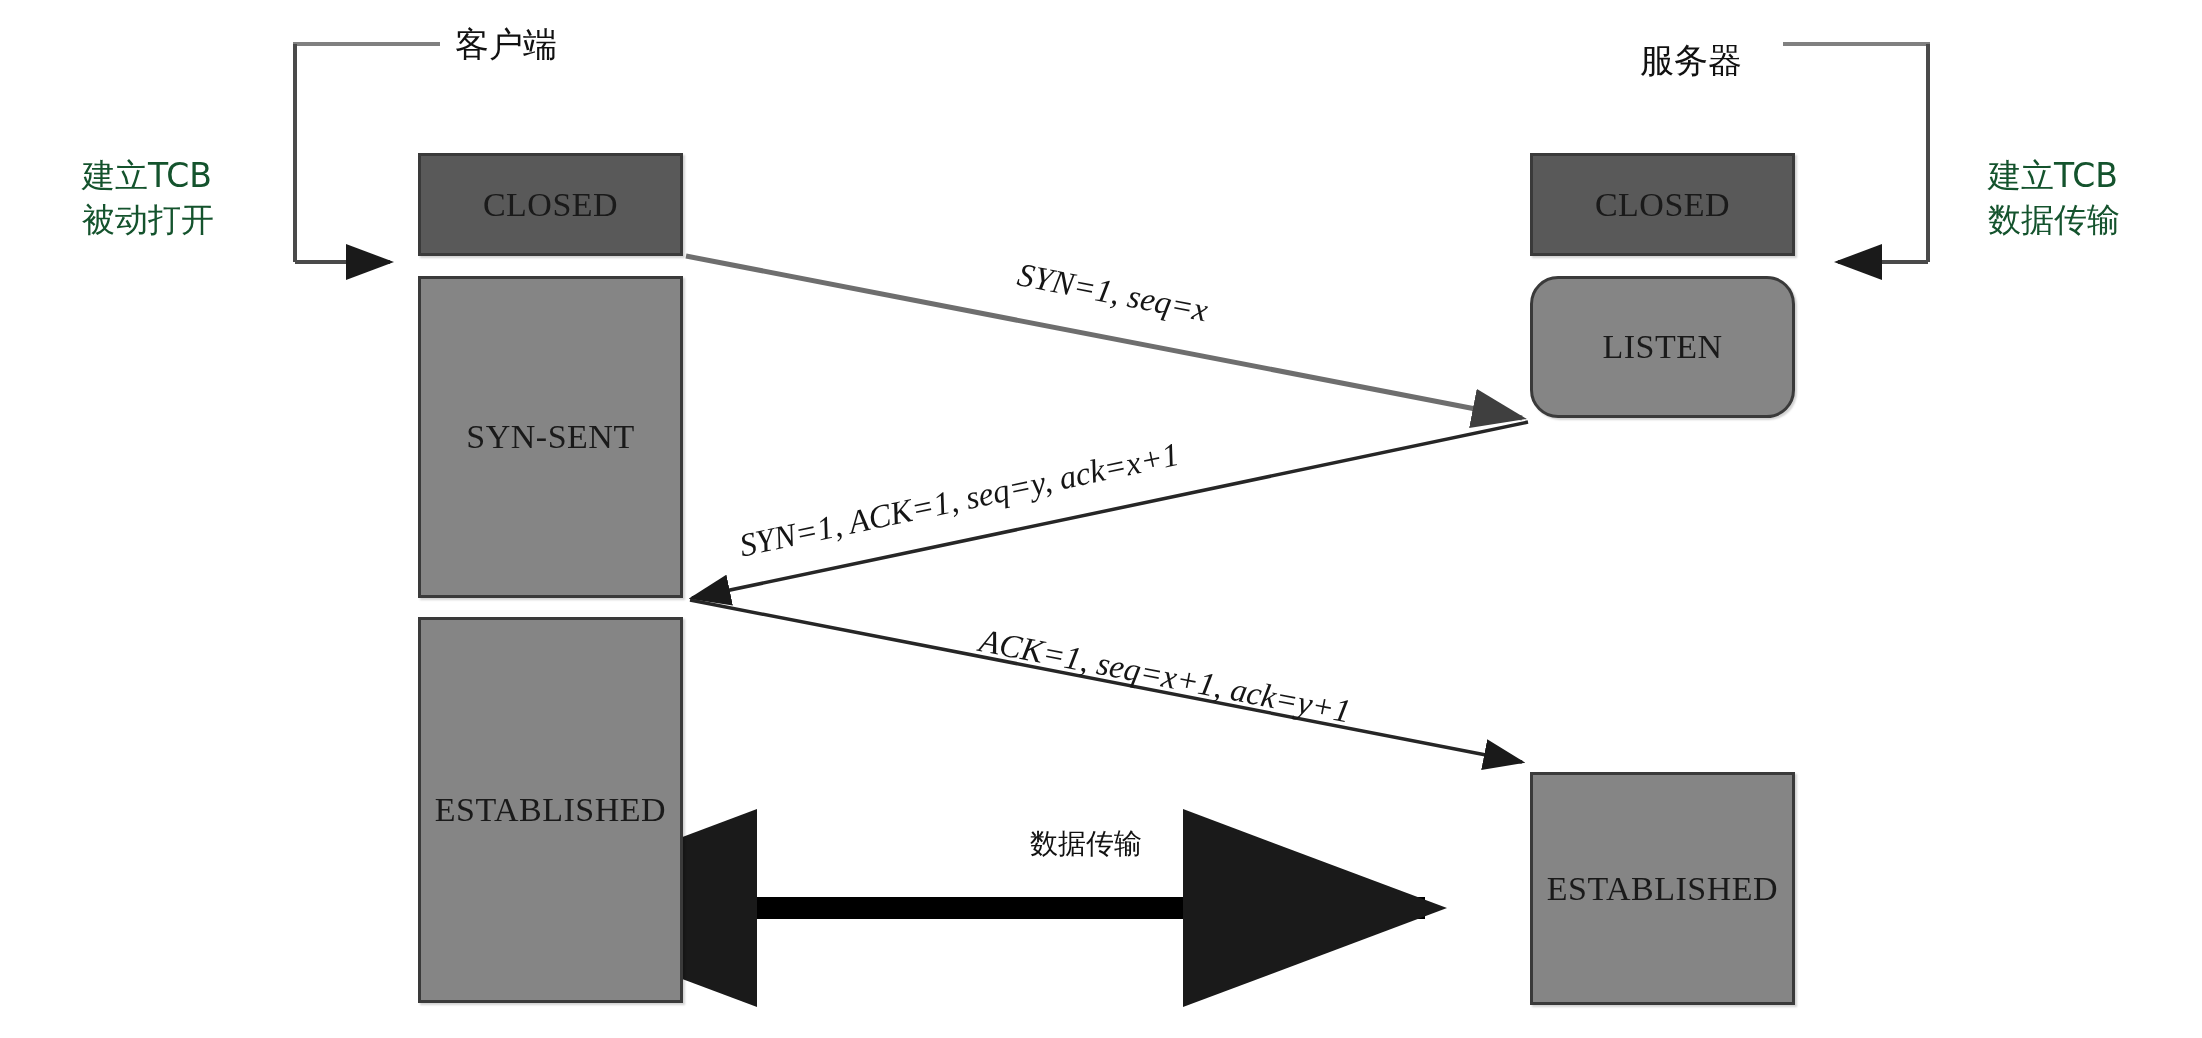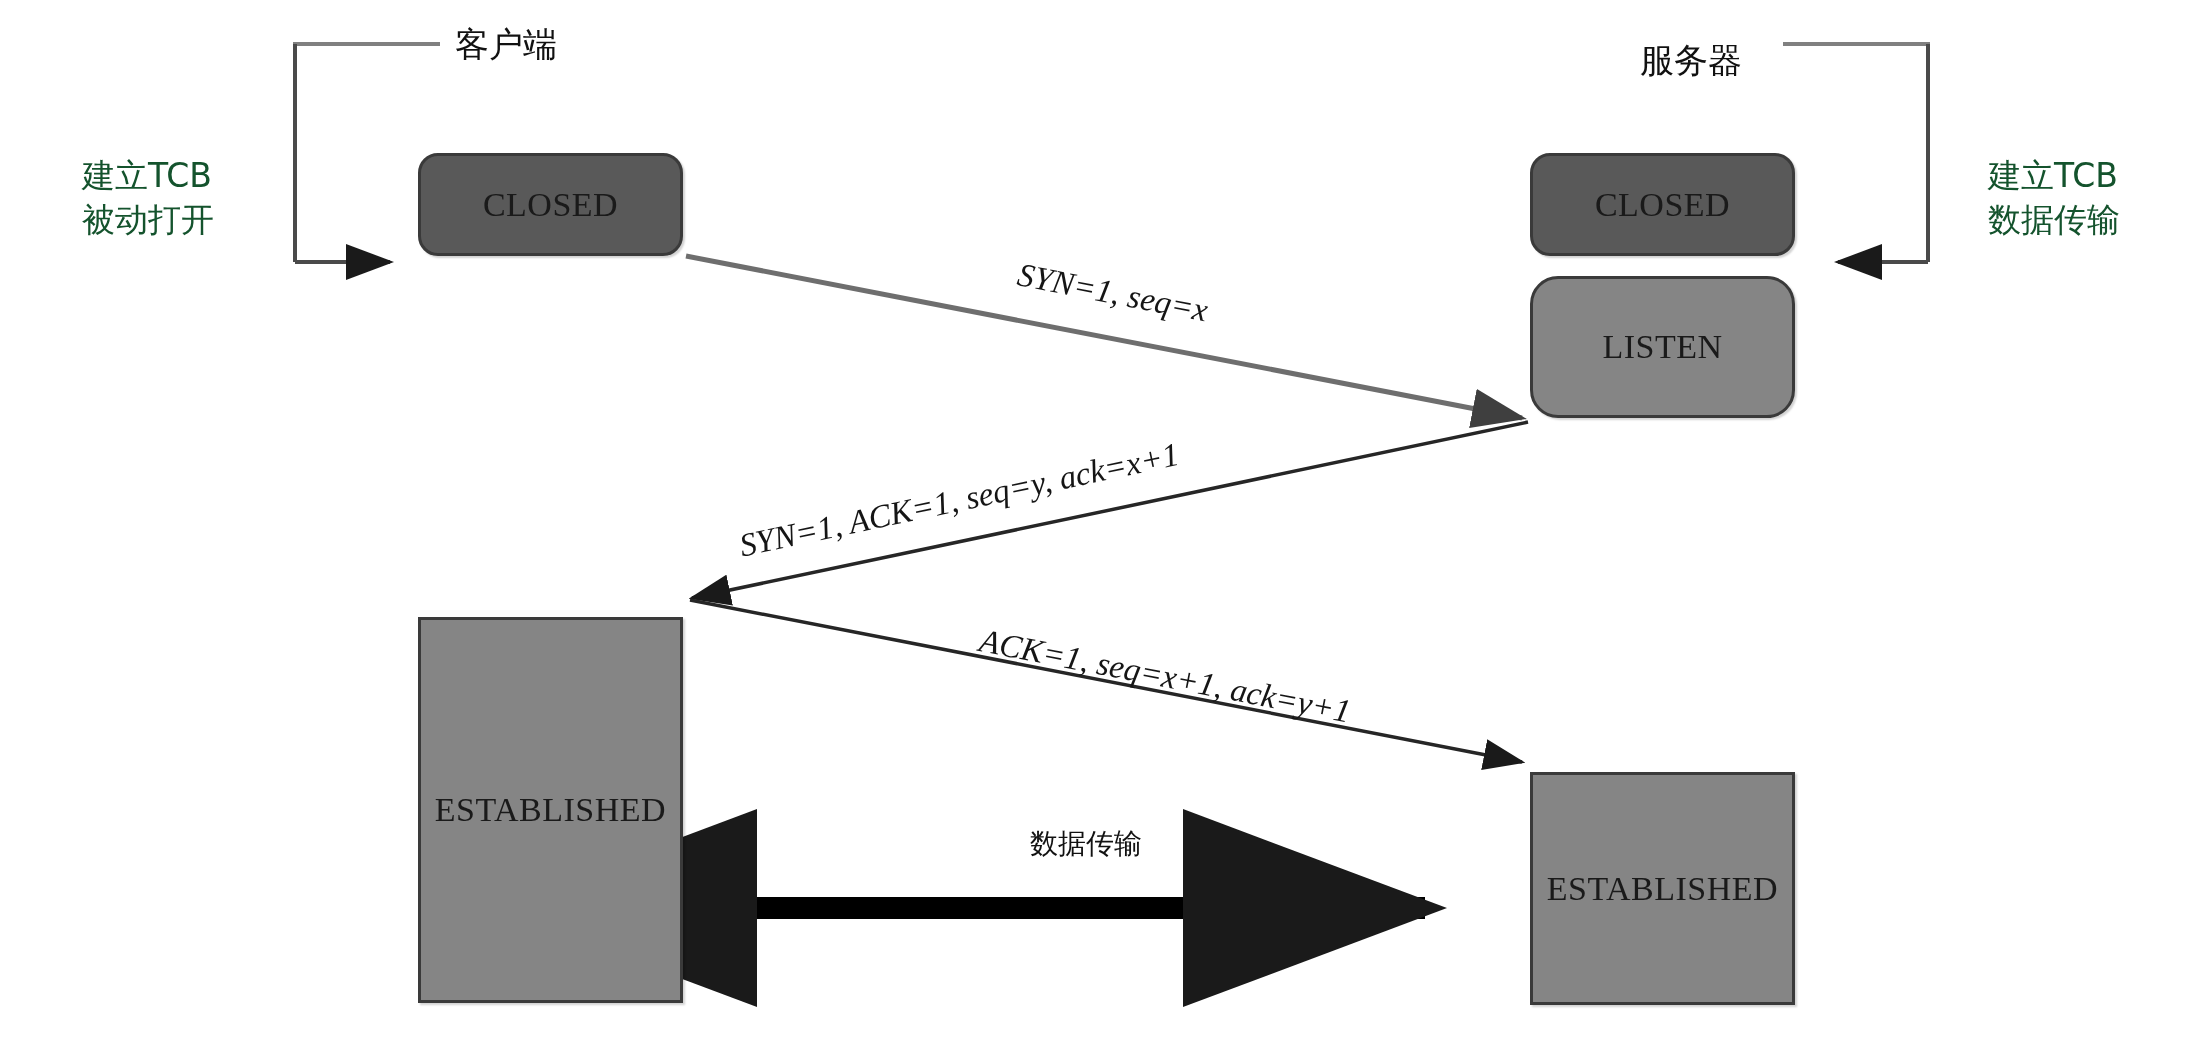--- a/index.html
+++ b/index.html
@@ -31,21 +31,21 @@
     align-items: center;
     justify-content: center;
     border: 3px solid #3a3a3a;
     color: #1a1a1a;
     letter-spacing: 0.5px;
     font-family: "Liberation Serif", "DejaVu Serif", serif;
     font-size: 34px;
     white-space: nowrap;
     box-shadow: 2px 2px 2px rgba(0,0,0,0.18);
   }
-  .state-box.dark  { background: #595959; border-radius: 20px; }
+  .state-box.dark  { background: #595959; }
   .state-box.light { background: #858585; }
 
   .side-label {
     position: absolute;
     font-family: "DejaVu Sans", "Liberation Sans", sans-serif;
     font-size: 34px;
     color: #111111;
     white-space: nowrap;
   }
   .note {
@@ -126,20 +126,23 @@
 
   <div class="note" style="left:1988px; top:110px;">
     <span>建立TCB</span>
     <span class="l2">数据传输</span>
   </div>
 
   <div class="state-box dark" style="left:418px; top:153px;  width:265px; height:103px;">
     <span>CLOSED</span>
   </div>
 
+  <div class="state-box light" style="left:418px; top:276px; width:265px; height:322px;">
+    <span>SYN-SENT</span>
+  </div>
 
   <div class="state-box light" style="left:418px; top:617px; width:265px; height:386px;">
     <span>ESTABLISHED</span>
   </div>
 
   <div class="state-box dark" style="left:1530px; top:153px; width:265px; height:103px;">
     <span>CLOSED</span>
   </div>
 
   <div class="state-box light" style="left:1530px; top:276px; width:265px; height:142px;border-radius:28px;">

